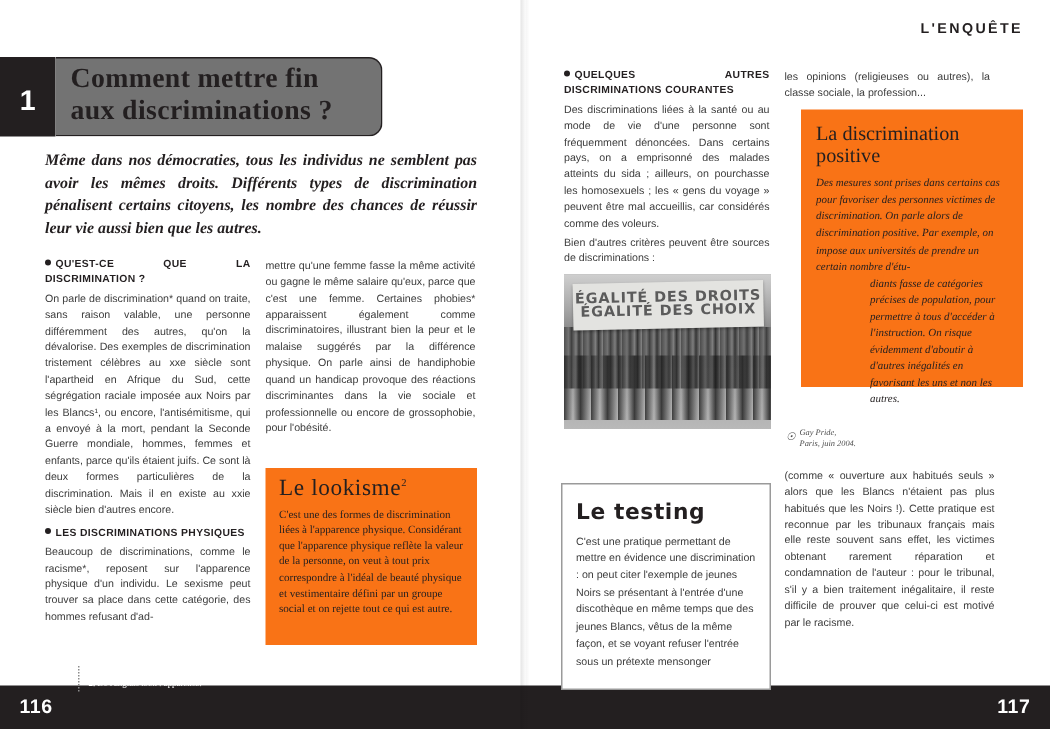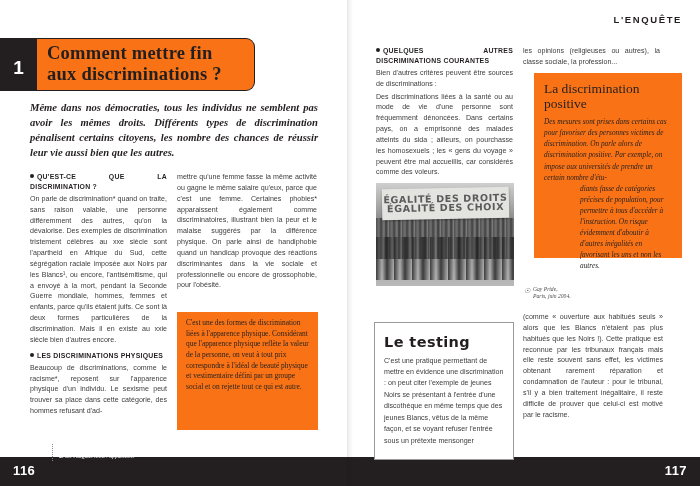--- a/index.html
+++ b/index.html
@@ -72,21 +72,21 @@
     justify-content: center;
     padding-bottom: 12px;
   }
   .title-box {
     position: absolute;
     left: 37px; top: 0;
     width: 218px; height: 53px;
     border: 1.4px solid #231f20;
     border-left: none;
     border-radius: 0 9px 9px 0;
-    background: #f97316;
+    background: #737373;
     padding: 4px 8px 0 10px;
   }
   .title-box h1 {
     font-family: "Liberation Serif", serif;
     font-weight: bold;
     font-size: 18.5px;
     line-height: 1.13;
     letter-spacing: 0.25px;
     color: #231f20;
   }
@@ -330,20 +330,23 @@
         <span class="bullet"></span><span>LES DISCRIMINATIONS PHYSIQUES</span>
       </div>
       <p>Beaucoup de discriminations, comme le racisme*, reposent sur l'apparence physique d'un individu. Le sexisme peut trouver sa place dans cette catégorie, des hommes refusant d'ad-</p>
     </div>
 
     <div class="col L-c2">
       <p>mettre qu'une femme fasse la même activité ou gagne le même salaire qu'eux, parce que c'est une femme. Certaines phobies* apparaissent également comme discriminatoires, illustrant bien la peur et le malaise suggérés par la différence physique. On parle ainsi de handiphobie quand un handicap provoque des réactions discriminantes dans la vie sociale et professionnelle ou encore de grossophobie, pour l'obésité.</p>
     </div>
 
     <div class="box-grey box-lookisme">
+      <div class="title-script">
+        <span>Le lookisme</span><sup>2</sup>
+      </div>
       <div class="serif-body">C'est une des formes de discrimination liées à l'apparence physique. Considérant que l'apparence physique reflète la valeur de la personne, on veut à tout prix correspondre à l'idéal de beauté physique et vestimentaire défini par un groupe social et on rejette tout ce qui est autre.</div>
     </div>
 
     <div class="bleed-bottom"></div>
 
     <div class="footnotes">
       <div>
         <b>1.</b>
         <span>L'apartheid fut aboli le 30 juin 1991.</span>
       </div>
@@ -360,22 +363,22 @@
     <div class="bleed-bottom"></div>
     <div class="folio folio-right">117</div>
   </div>
 
   <div class="running-head">L'ENQUÊTE</div>
 
   <div class="col R-c1">
     <div class="sec-head">
       <span class="bullet"></span><span>QUELQUES AUTRES DISCRIMINATIONS COURANTES</span>
     </div>
+    <p>Des discriminations liées à la santé ou au mode de vie d'une personne sont fréquemment dénoncées. Dans certains pays, on a emprisonné des malades atteints du sida ; ailleurs, on pourchasse les homosexuels ; les « gens du voyage » peuvent être mal accueillis, car considérés comme des voleurs.</p>
     <p>Bien d'autres critères peuvent être sources de discriminations :</p>
-    <p>Des discriminations liées à la santé ou au mode de vie d'une personne sont fréquemment dénoncées. Dans certains pays, on a emprisonné des malades atteints du sida ; ailleurs, on pourchasse les homosexuels ; les « gens du voyage » peuvent être mal accueillis, car considérés comme des voleurs.</p>
   </div>
 
   <div class="col R-c2">
     <p>les opinions (religieuses ou autres), la classe sociale, la profession...</p>
   </div>
 
   <div class="box-grey box-disc-pos">
     <h2>La discrimination positive</h2>
     <div class="dp-text">
       <span>Des mesures sont prises dans certains cas pour favoriser des personnes victimes de discrimination. On parle alors de discrimination positive. Par exemple, on impose aux universités de prendre un certain nombre d'étu-</span>

